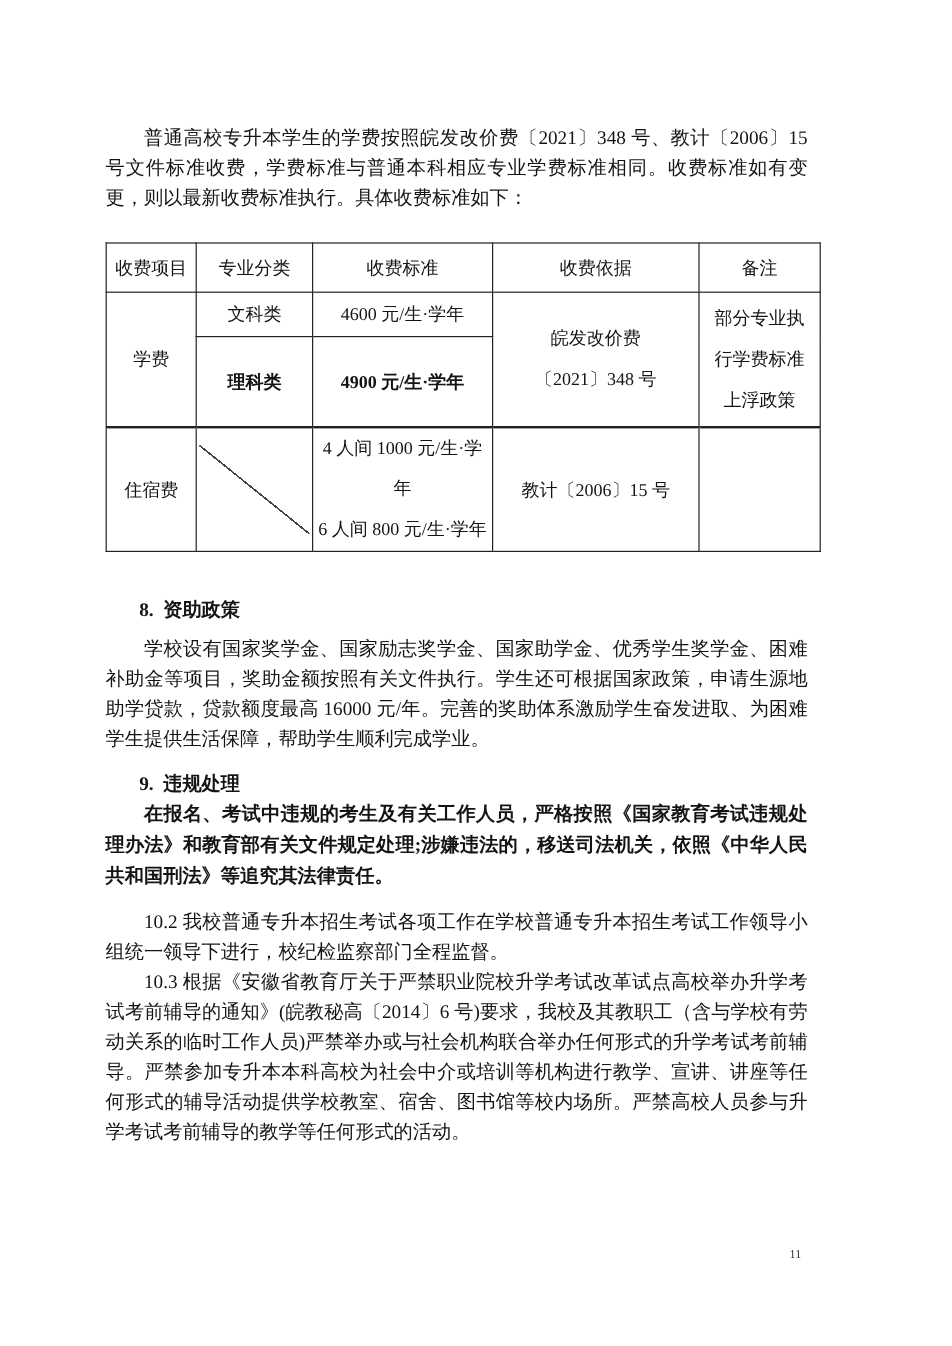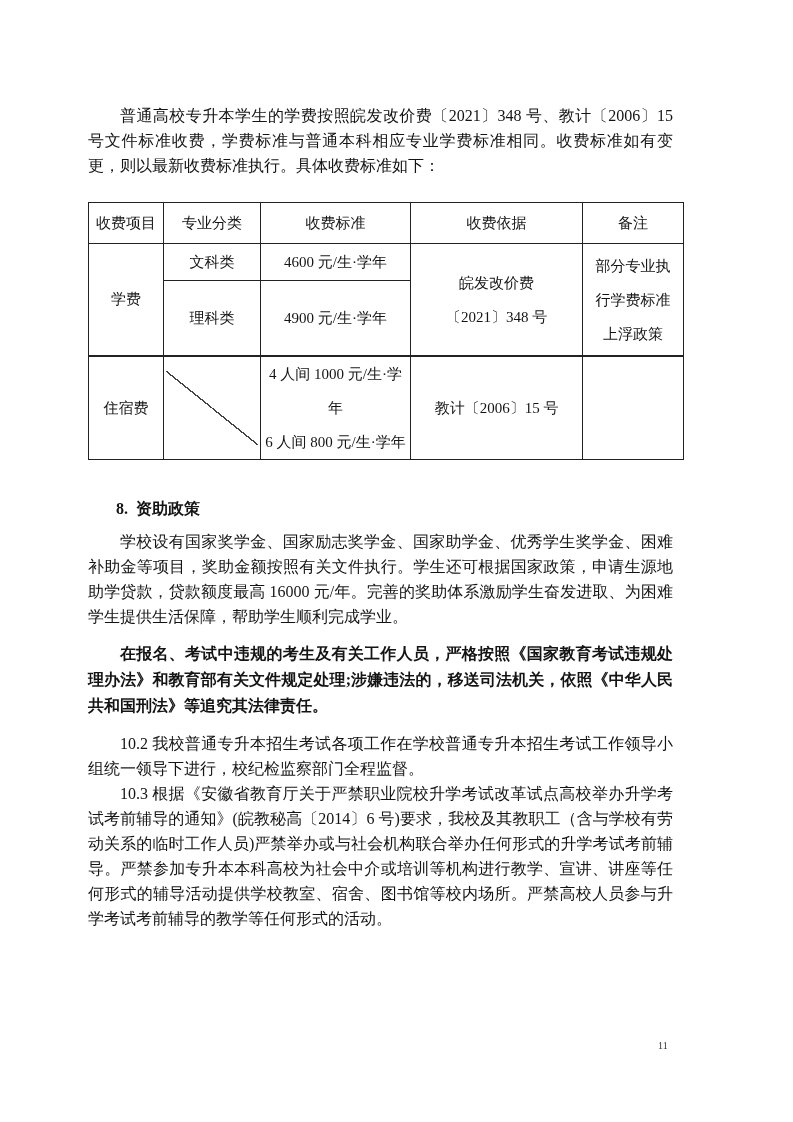--- a/index.html
+++ b/index.html
@@ -31,21 +31,21 @@
     padding:0 2px;
     white-space:pre-line;
   }
   .fee-table .c1 { width:70px;font-family:Liberation Mono, monospace; }
   .fee-table .c2 { width:92px; }
   .fee-table .c3 { width:145px; }
   .fee-table .c4 { width:167px; }
   .fee-table .c5 { width:96px; }
   .row-head td { height:40px; }
   .row-t1 td { height:36px; }
-  .row-t2 td { height:74px; }
+  .row-t2 td { height:74px;font-weight:bold; }
   .row-h td { height:76px; border-top-width:2px; }
   .ml { line-height:34px; }
   .diag { padding:0; }
   .diag-line {
     width:100%; height:74px;
     background:linear-gradient(to right top,
       transparent calc(50% - 0.7px),
       #444 calc(50% - 0.7px),
       #444 calc(50% + 0.7px),
       transparent calc(50% + 0.7px));
@@ -107,20 +107,21 @@
     </tr>
   </tbody>
     </table>
 
   <div class="sec8">
     <h3 class="sec-heading">8.  资助政策</h3>
     <p class="para indent">学校设有国家奖学金、国家励志奖学金、国家助学金、优秀学生奖学金、困难补助金等项目，奖助金额按照有关文件执行。学生还可根据国家政策，申请生源地助学贷款，贷款额度最高 16000 元/年。完善的奖助体系激励学生奋发进取、为困难学生提供生活保障，帮助学生顺利完成学业。</p>
   </div>
 
   <div class="sec9">
+    <h3 class="sec-heading">9.  违规处理</h3>
     <p class="para indent">在报名、考试中违规的考生及有关工作人员，严格按照《国家教育考试违规处理办法》和教育部有关文件规定处理;涉嫌违法的，移送司法机关，依照《中华人民共和国刑法》等追究其法律责任。</p>
   </div>
 
   <div class="sec10">
     <p class="para indent">10.2 我校普通专升本招生考试各项工作在学校普通专升本招生考试工作领导小组统一领导下进行，校纪检监察部门全程监督。</p>
     <p class="para indent">10.3 根据《安徽省教育厅关于严禁职业院校升学考试改革试点高校举办升学考试考前辅导的通知》(皖教秘高〔2014〕6 号)要求，我校及其教职工（含与学校有劳动关系的临时工作人员)严禁举办或与社会机构联合举办任何形式的升学考试考前辅导。严禁参加专升本本科高校为社会中介或培训等机构进行教学、宣讲、讲座等任何形式的辅导活动提供学校教室、宿舍、图书馆等校内场所。严禁高校人员参与升学考试考前辅导的教学等任何形式的活动。</p>
   </div>
 
   <div class="page-num">11</div>
 

